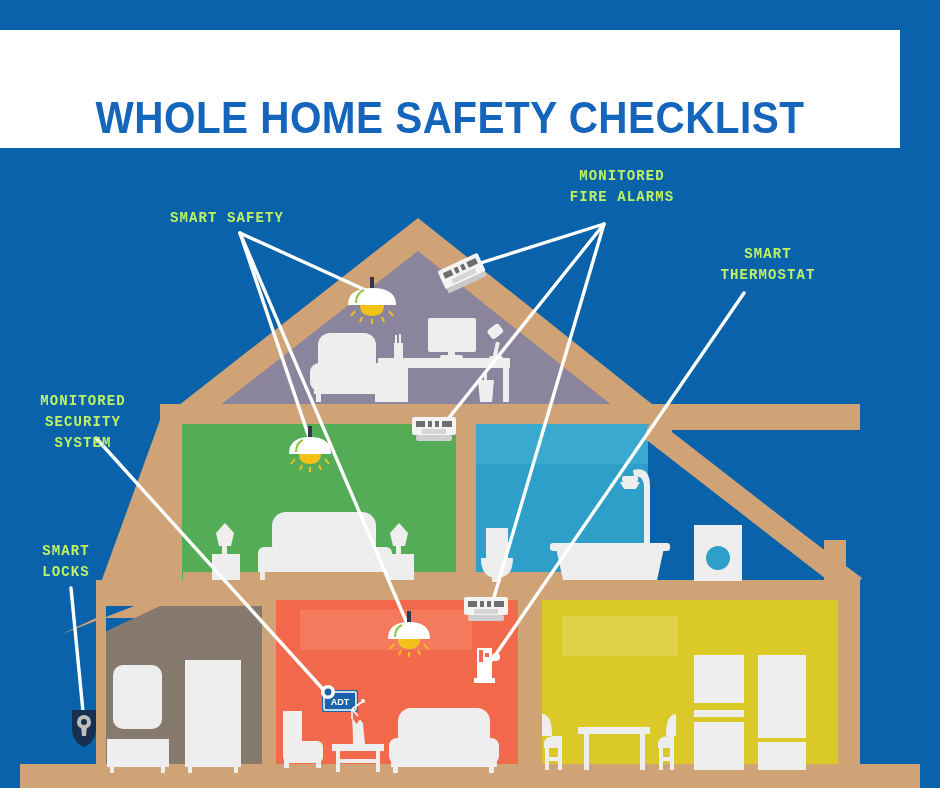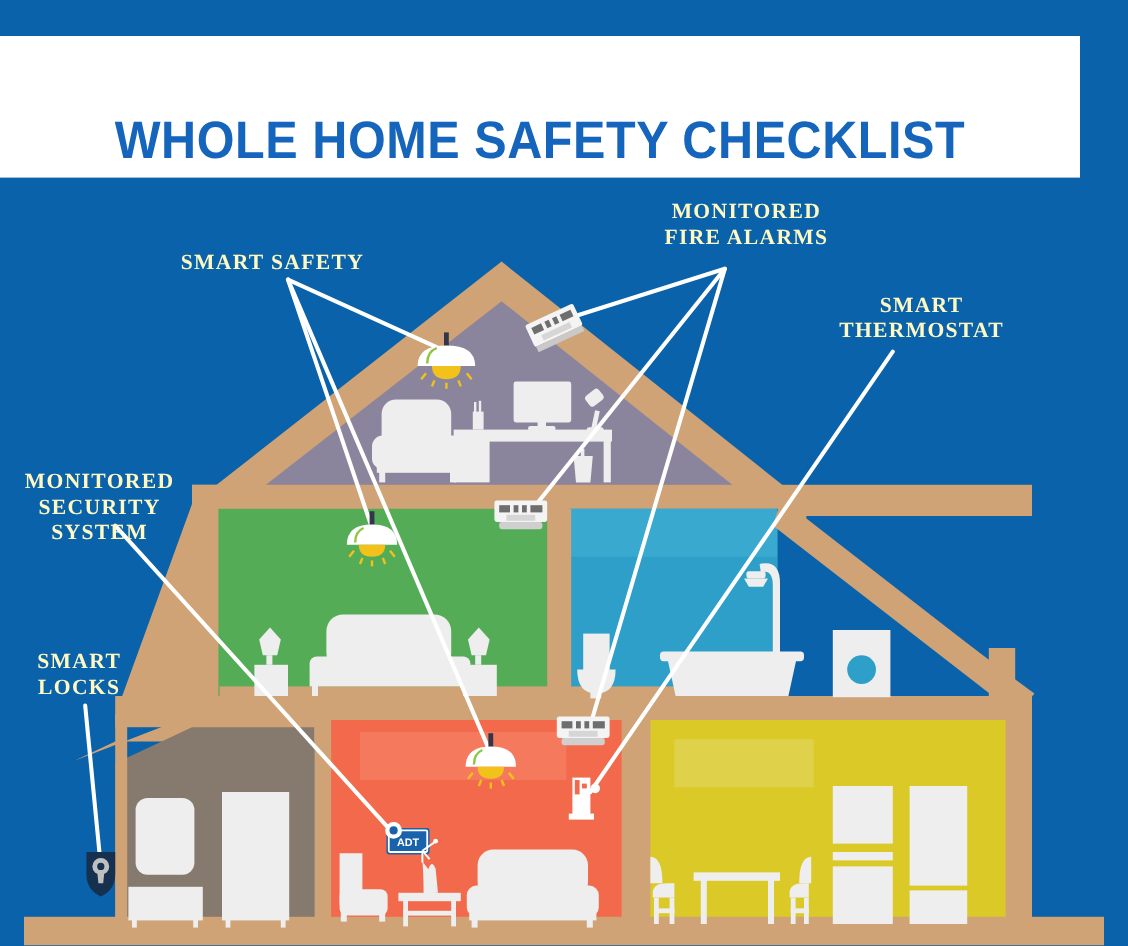--- a/index.html
+++ b/index.html
@@ -25,24 +25,24 @@
     font-size:44px;
     letter-spacing:0.5px;
     transform:scaleX(0.92);
     transform-origin:center center;
     white-space:nowrap;
     user-select:none;
   }
 
   .lbl{
     position:absolute;
-    color:#fef9c3;
-    font-family:Liberation Serif, serif;
+    color:#bef264;
+    font-family:Liberation Mono, monospace;
     font-weight:bold;
-    font-size:18px;
+    font-size:14px;
     letter-spacing:1.1px;
     line-height:21px;
     white-space:pre-line;
     user-select:none;
   }
   .lbl.c{text-align:center;transform:translateX(-50%);}
 
   #lbl-smart-lights     {left:227px;top:208px;}
   #lbl-fire-alarms      {left:622px;top:166px;}
   #lbl-smart-thermostat {left:768px;top:244px;}

